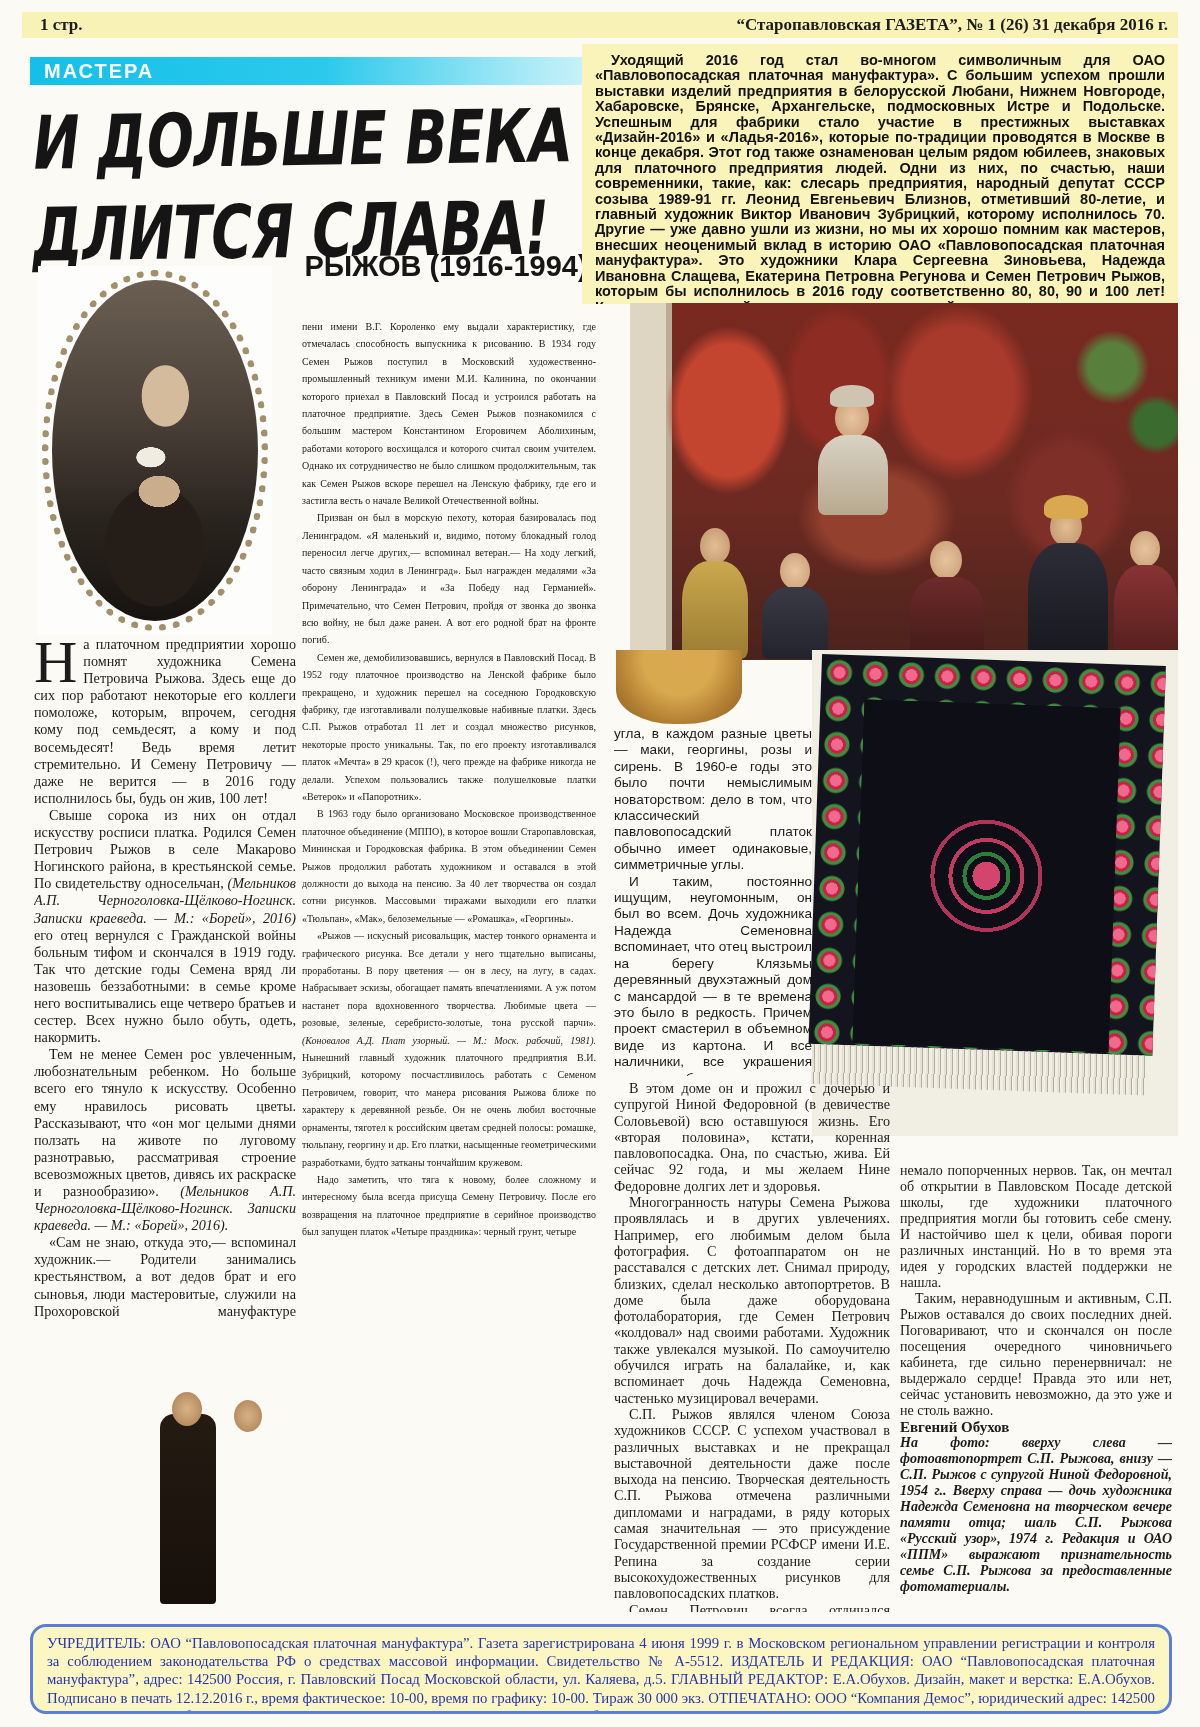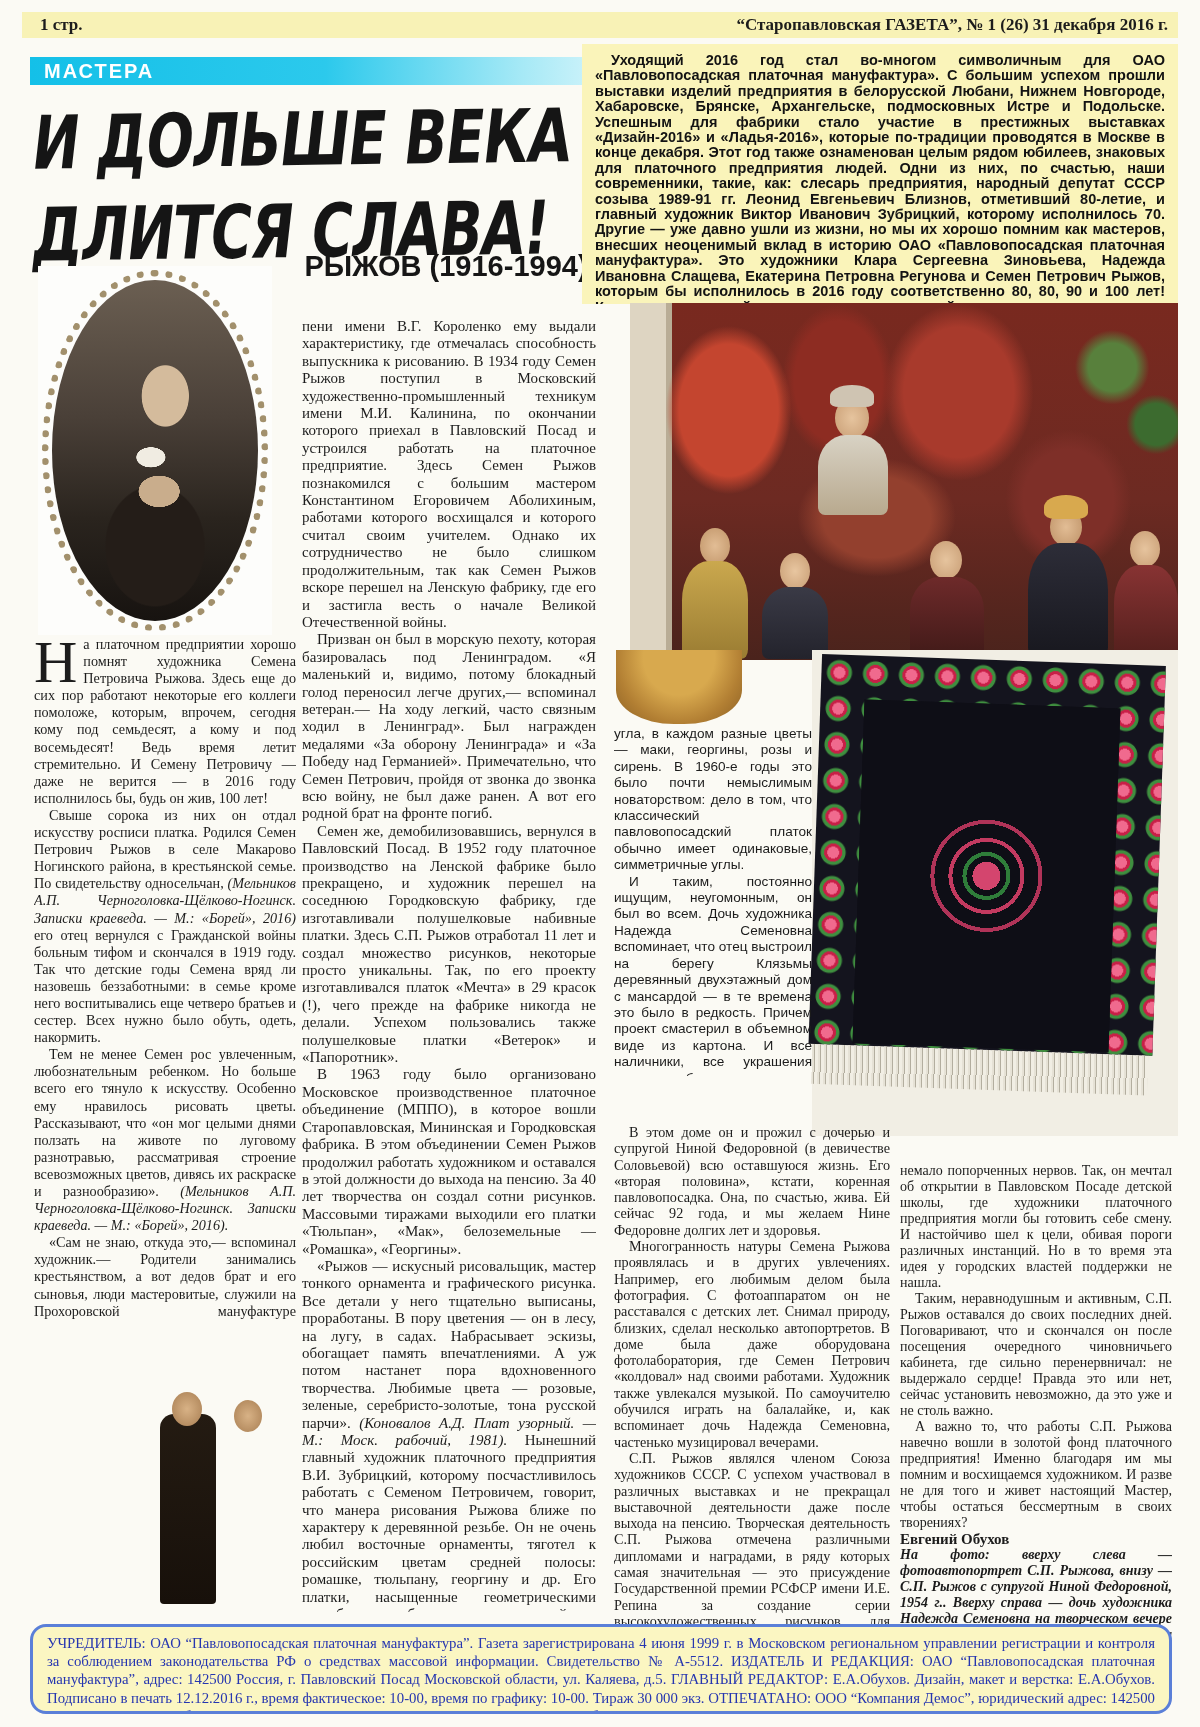--- a/index.html
+++ b/index.html
@@ -86,24 +86,24 @@
       linear-gradient(180deg,#2e241a 0%,#44301e 38%,#6b4f2e 55%,#a57d44 72%,#c29a55 88%,#b28c4c 100%);}
   .fig{position:absolute;border-radius:14px 14px 4px 4px;}
   
   .col{position:absolute;text-align:justify;overflow:hidden;}
   .col p{margin:0;text-indent:15px;}
   .col p.noind{text-indent:0;}
   .it{font-style:italic;}
   .bd{font-weight:bold;font-style:italic;}
   .drop{float:left;font-size:60px;line-height:48px;padding:2px 6px 0 0;font-weight:normal;}
   .col1{left:34px;top:636px;width:262px;height:684px;font-size:14.2px;line-height:17.1px;}
-  .col2{left:302px;top:318px;width:294px;height:1294px;font-size:15px;line-height:17.4px;}
+  .col2{left:302px;top:318px;width:294px;height:1294px;font-size:10px;line-height:17.4px;}
   .col3s{left:614px;top:726px;width:198px;height:350px;font-family:"Liberation Sans",sans-serif;
      font-size:13.6px;line-height:16.4px;}
-  .col3f{left:614px;top:1080px;width:276px;height:532px;font-size:14.2px;line-height:16.3px;margin-top:44px;}
+  .col3f{left:614px;top:1080px;width:276px;height:532px;font-size:14.2px;line-height:16.3px;}
   .col4{left:900px;top:1134px;width:272px;height:478px;font-size:14px;line-height:16px;margin-top:29px;}
   .col p.author{text-align:left;font-weight:bold;font-size:15px;}
   .col p.caption{font-style:italic;font-weight:bold;}
   
   .footer-box{left:30px;top:1624px;width:1142px;height:90px;background:var(--footer_bg);
     border:3px solid var(--footer_border);border-radius:16px;box-sizing:border-box;
     padding:7px 14px;color:var(--footer_text);font-size:14.8px;line-height:18.2px;text-align:justify;overflow:hidden;}
 </style>
 </head>
 <body>
@@ -177,21 +177,20 @@
   </div>
 <div class="abs col col3f">
     <p><span>В этом доме он и прожил с дочерью и супругой Ниной Федоровной (в девичестве Соловьевой) всю оставшуюся жизнь. Его «вторая половина», кстати, коренная павловопосадка. Она, по счастью, жива. Ей сейчас 92 года, и мы желаем Нине Федоровне долгих лет и здоровья.</span></p>
     <p><span>Многогранность натуры Семена Рыжова проявлялась и в других увлечениях. Например, его любимым делом была фотография. С фотоаппаратом он не расставался с детских лет. Снимал природу, близких, сделал несколько автопортретов. В доме была даже оборудована фотолаборатория, где Семен Петрович «колдовал» над своими работами. Художник также увлекался музыкой. По самоучителю обучился играть на балалайке, и, как вспоминает дочь Надежда Семеновна, частенько музицировал вечерами.</span></p>
     <p><span>С.П. Рыжов являлся членом Союза художников СССР. С успехом участвовал в различных выставках и не прекращал выставочной деятельности даже после выхода на пенсию. Творческая деятельность С.П. Рыжова отмечена различными дипломами и наградами, в ряду которых самая значительная — это присуждение Государственной премии РСФСР имени И.Е. Репина за создание серии высокохудожественных рисунков для павловопосадских платков.</span></p>
     <p><span>Семен Петрович всегда отличался активной жизненной позицией. Не боялся отстаивать свою точку зрения, что стоило ему</span></p>
   </div>
 <div class="abs col col4">
     <p class="noind"><span>немало попорченных нервов. Так, он мечтал об открытии в Павловском Посаде детской школы, где художники платочного предприятия могли бы готовить себе смену. И настойчиво шел к цели, обивая пороги различных инстанций. Но в то время эта идея у городских властей поддержки не нашла.</span></p>
     <p><span>Таким, неравнодушным и активным, С.П. Рыжов оставался до своих последних дней. Поговаривают, что и скончался он после посещения очередного чиновничьего кабинета, где сильно перенервничал: не выдержало сердце! Правда это или нет, сейчас установить невозможно, да это  уже и не столь важно.</span></p>
-    <p><span>А важно то, что работы С.П. Рыжова навечно вошли в золотой фонд платочного предприятия! Именно благодаря им мы помним и восхищаемся художником. И разве не для того и живет настоящий Мастер, чтобы остаться бессмертным в своих творениях?</span></p>
     <p class="author noind"><span>Евгений Обухов</span></p>
     <p class="caption noind"><span class="bd">На фото:</span><span> вверху слева — фотоавтопортрет С.П. Рыжова, внизу — С.П. Рыжов с супругой Ниной Федоровной, 1954 г.. Вверху справа — дочь художника Надежда Семеновна на творческом вечере памяти отца; шаль С.П. Рыжова «Русский узор», 1974 г. Редакция и ОАО «ППМ» выражают признательность семье С.П. Рыжова за предоставленные фотоматериалы.</span></p>
   </div>
 
 <div class="abs couple-photo">
   <div class="fig" style="left:130px;top:92px;width:56px;height:190px;background:linear-gradient(#241b12,#17100a);"></div>
   <div class="head" style="position:absolute;left:142px;top:70px;width:30px;height:34px;background:radial-gradient(#d8b286,#a87e52);"></div>
   <div class="fig" style="left:192px;top:100px;width:58px;height:182px;background:linear-gradient(#4a3categ,#3a2c1c 0,#2a2016 80%);"></div>
   <div class="head" style="position:absolute;left:204px;top:78px;width:28px;height:32px;background:radial-gradient(#d8b286,#a87e52);"></div>
 </div>

